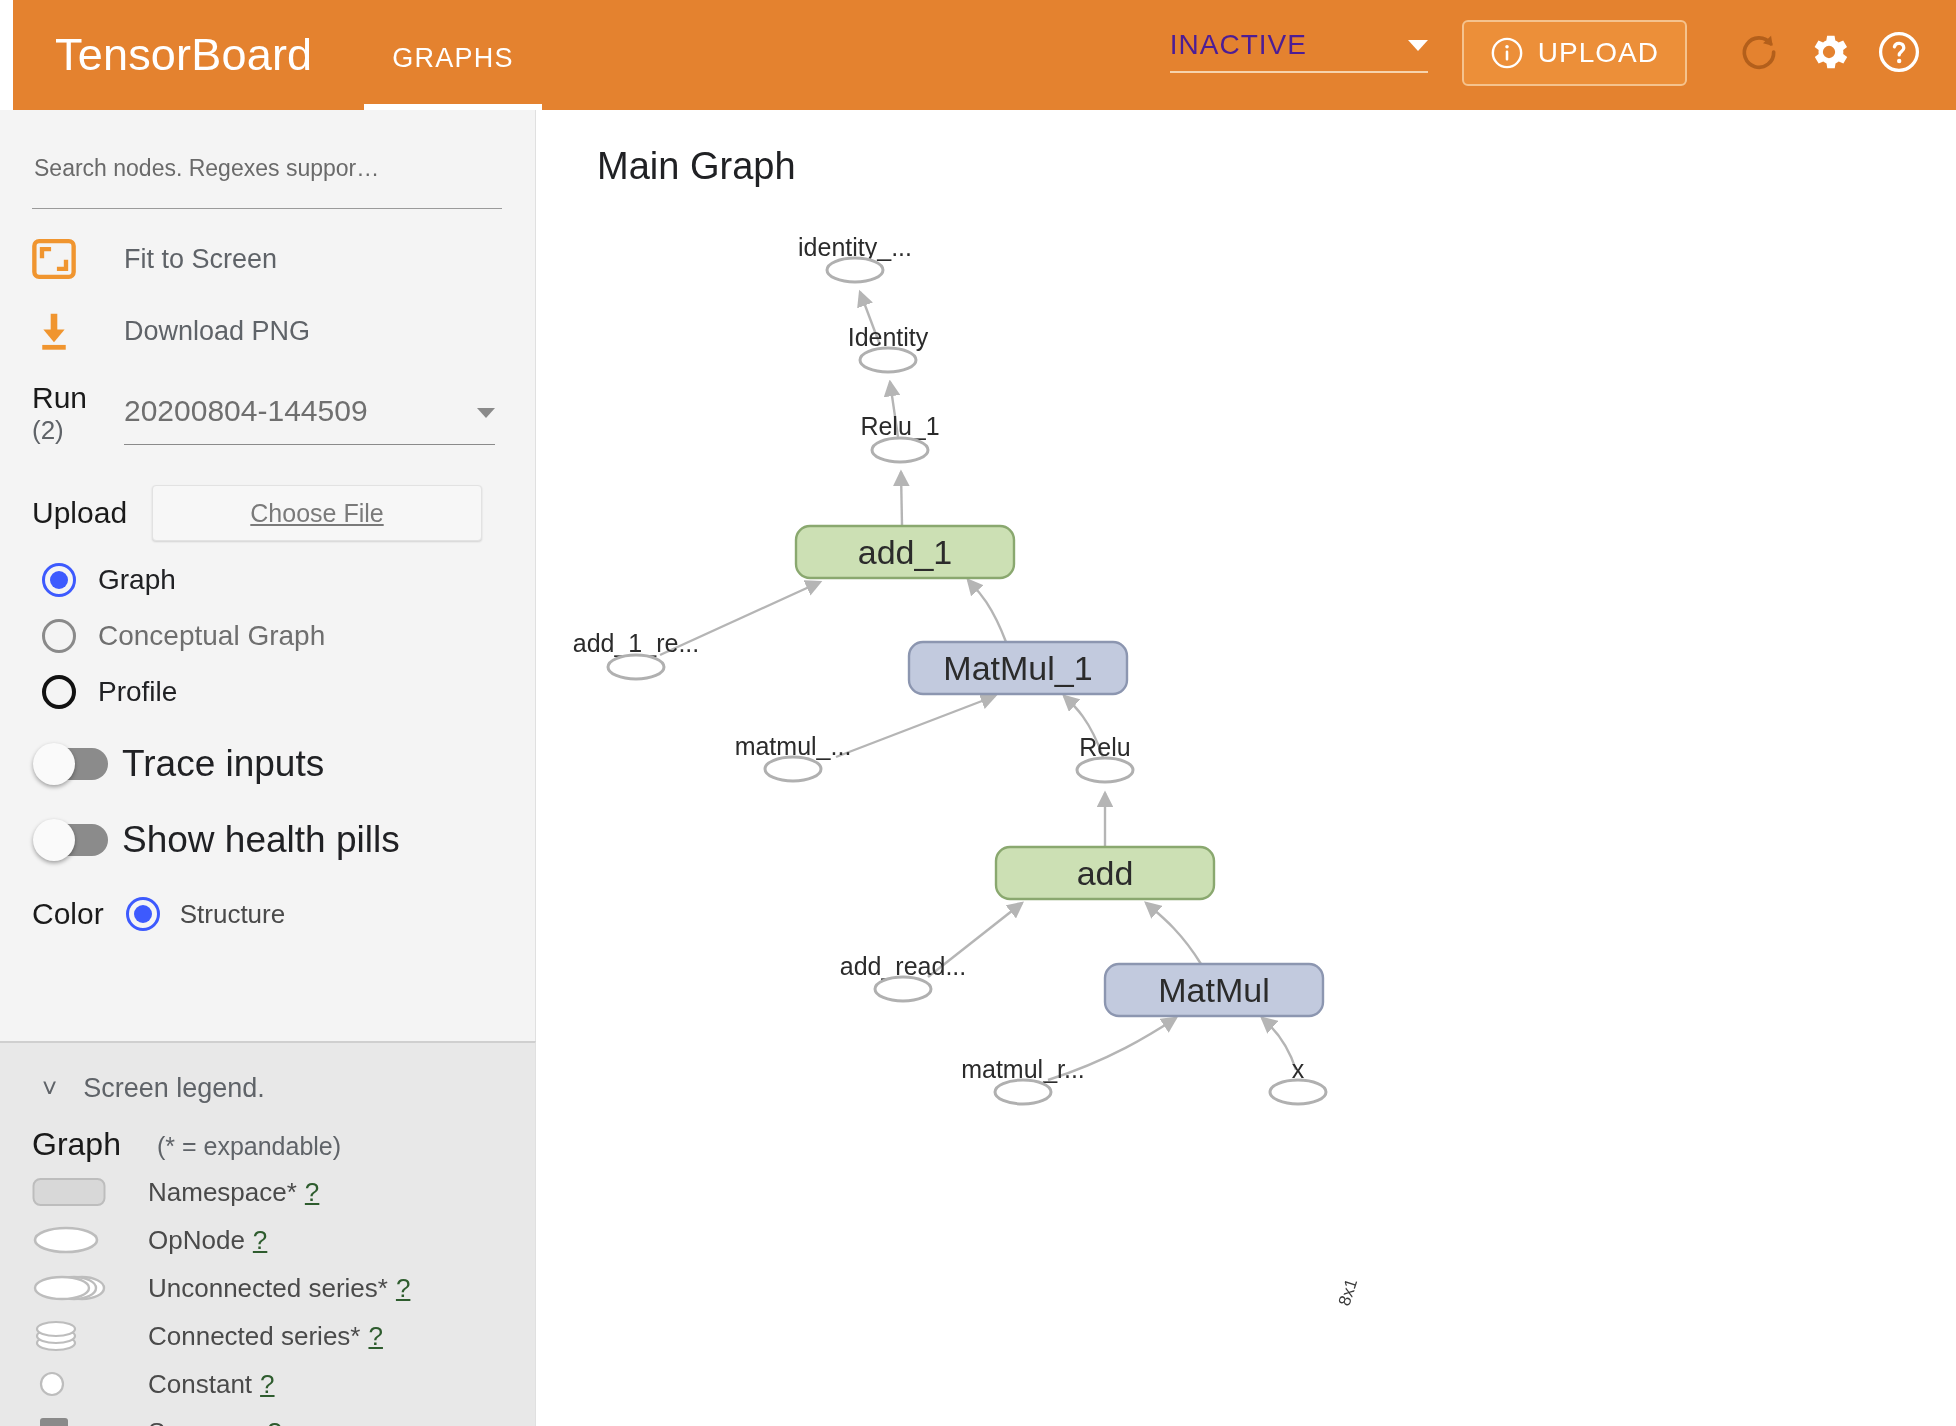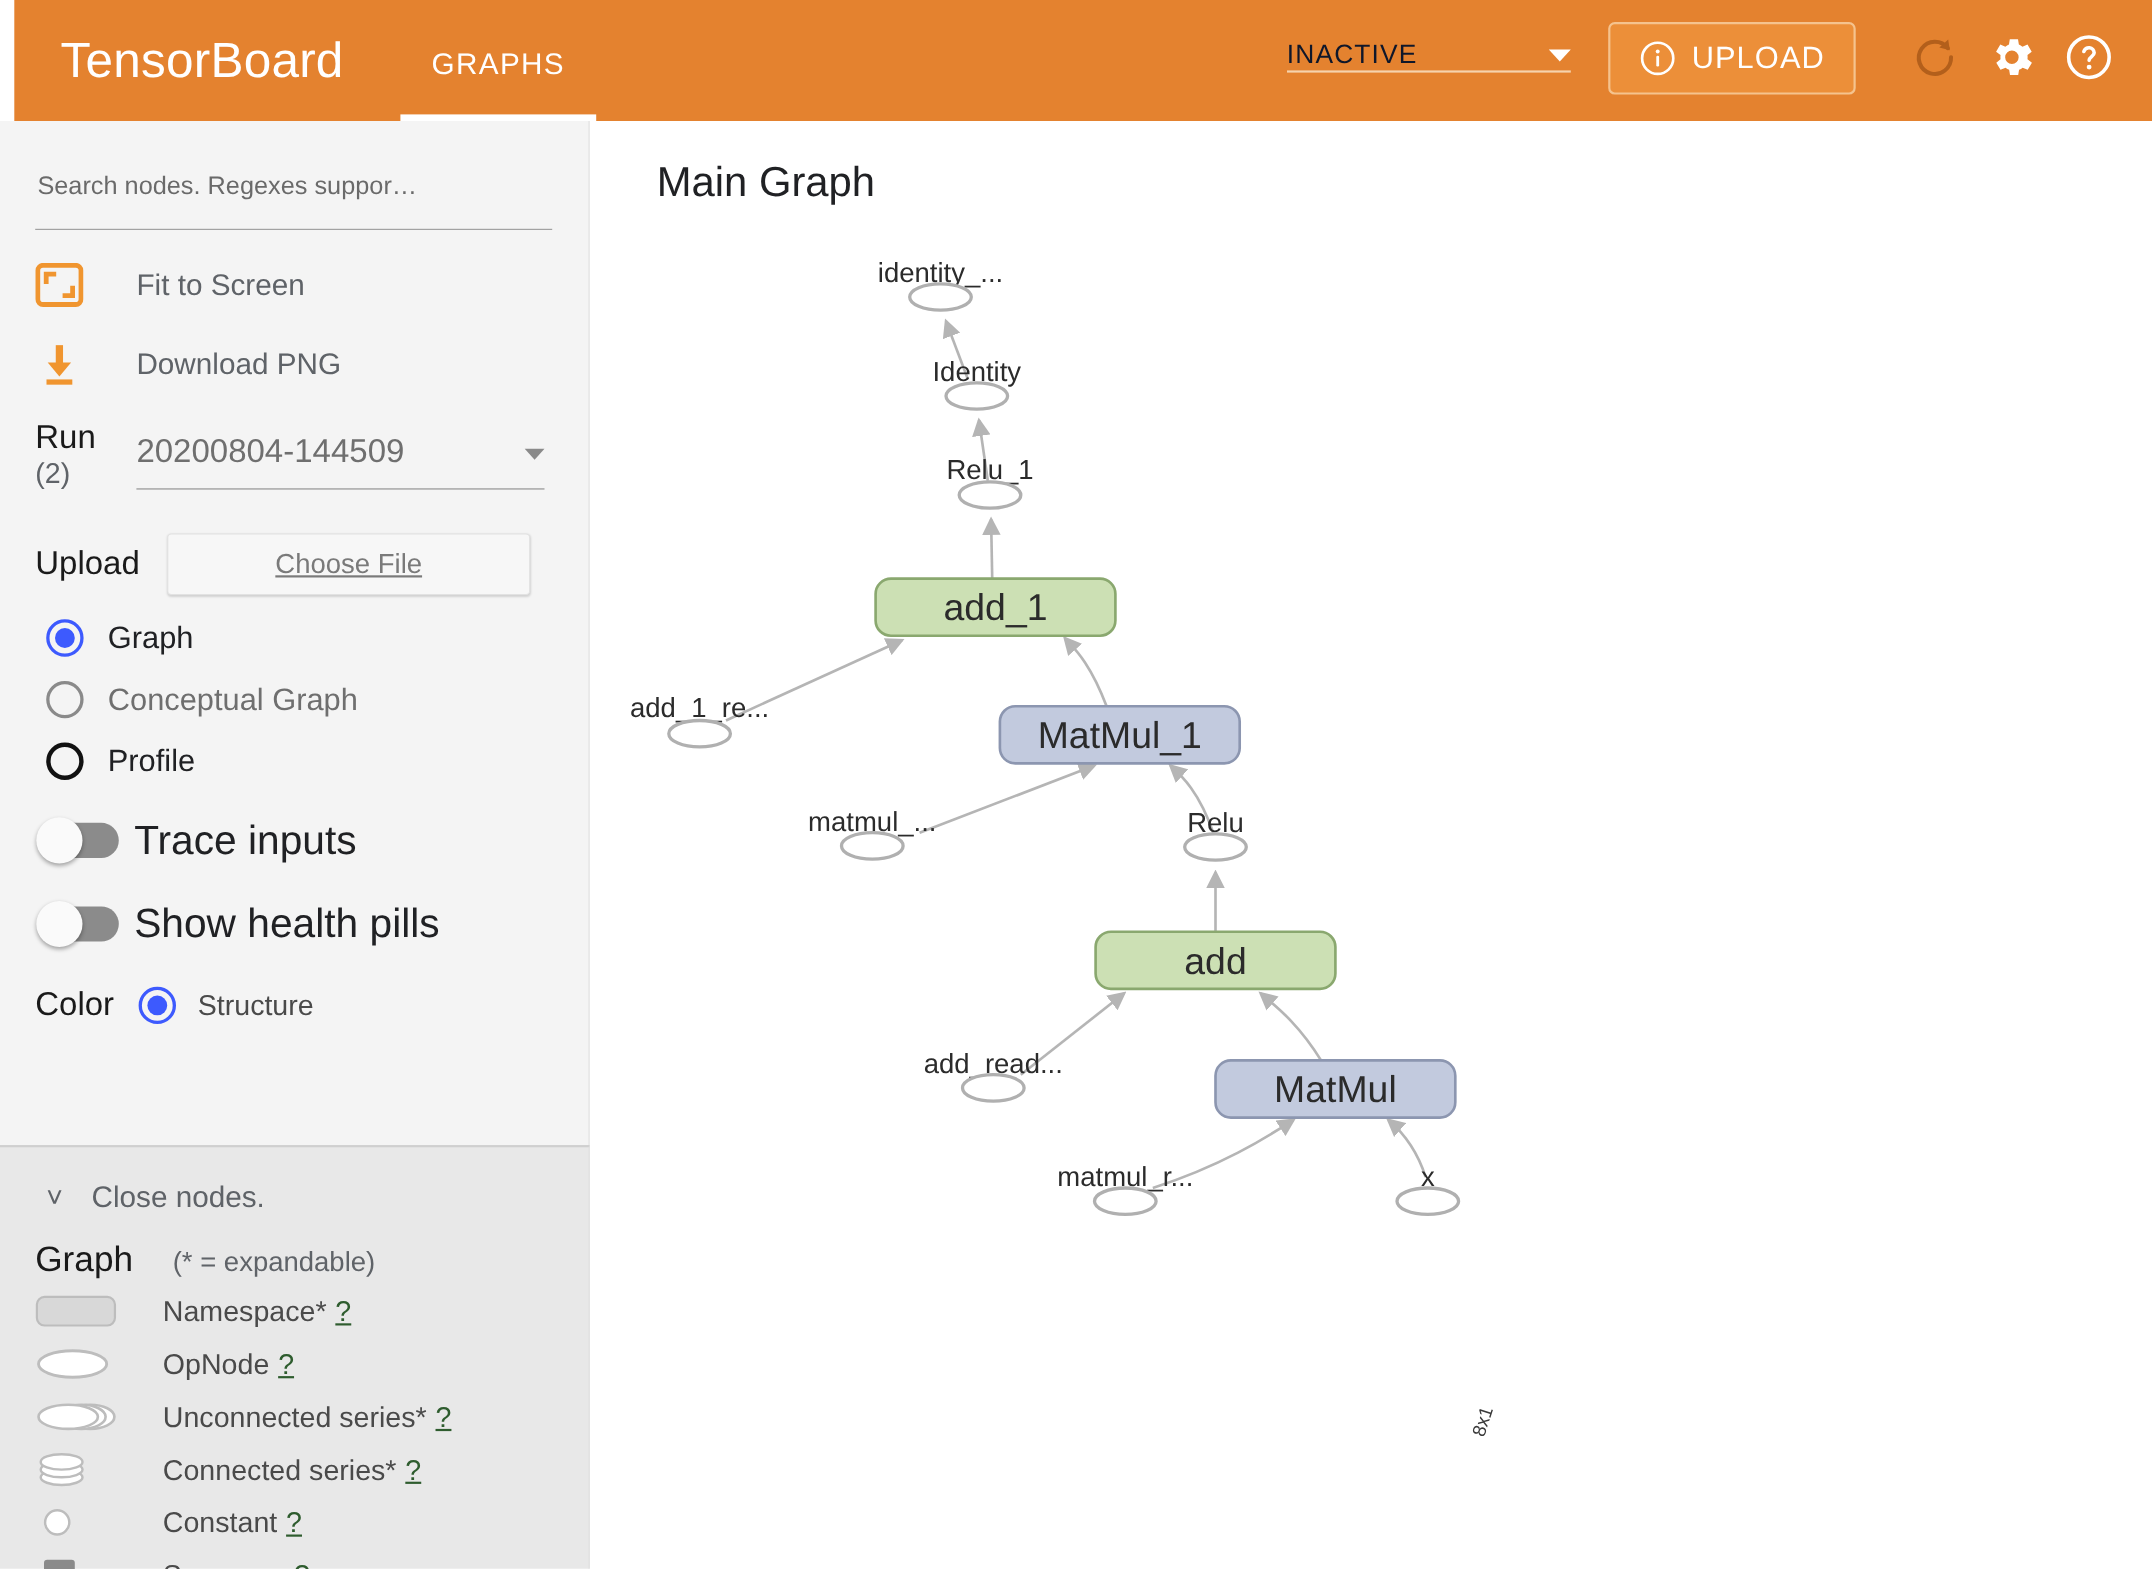--- a/index.html
+++ b/index.html
@@ -41,22 +41,23 @@
   .tab.active::after {
     content: "";
     position: absolute; left: 0; right: 0; bottom: 0;
     height: 6px; background: #ffffff;
   }
   .header-right {
     margin-left: auto; display: flex; align-items: center;
     margin-right: 42px; gap: 0px;
   }
   .inactive-select {
-    color: #0f172a; font-size: 24px; letter-spacing: 1px;
+    color: #4c1d95; font-size: 28px; letter-spacing: 1px;
     border-bottom: 2px solid #f6d3ad;
+    padding-bottom: 10px;
     width: 258px;
     display: flex; align-items: center;
     cursor: pointer;
     margin-right: 34px;
     margin-top: -8px;
   }
   .inactive-select .caret {
     margin-left: auto;
     width: 0; height: 0;
     border-left: 10px solid transparent;
@@ -356,21 +357,21 @@
   <div class="color-row">
     <span class="c-label">Color</span>
     <span class="radio checked"></span>
     <span class="c-text">Structure</span>
   </div>
 </div>
 
 <div class="legend">
   <div class="legend-close">
     <span class="chev">˅</span>
-    <span class="txt">Close nodes.</span>
+    <span class="txt">Screen legend.</span>
   </div>
 
   <div class="legend-title-row">
     <span class="legend-title">Graph</span>
     <span class="legend-sub">(* = expandable)</span>
   </div>
 
   <div class="legend-item">
     <span class="legend-icon">
       <svg width="74" height="32" viewBox="0 0 74 32">

